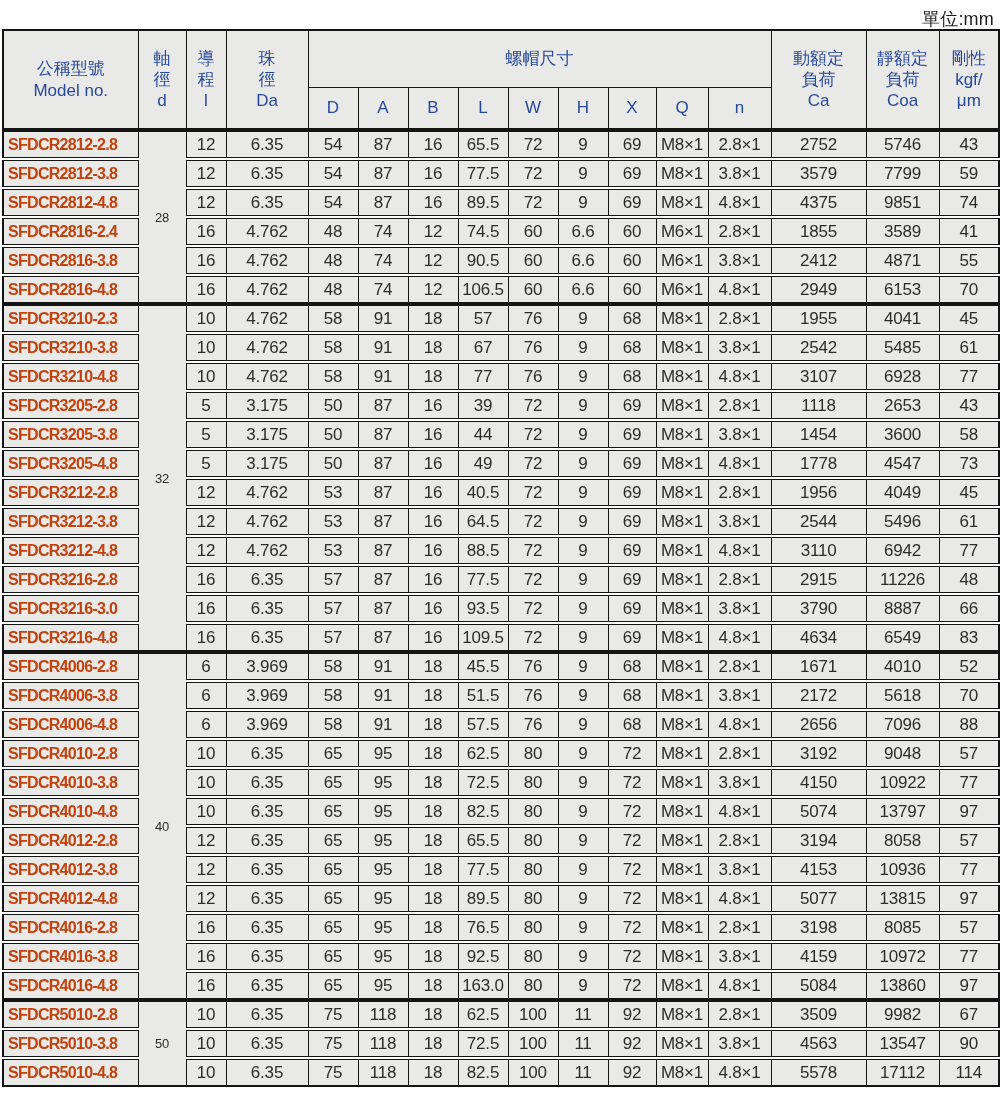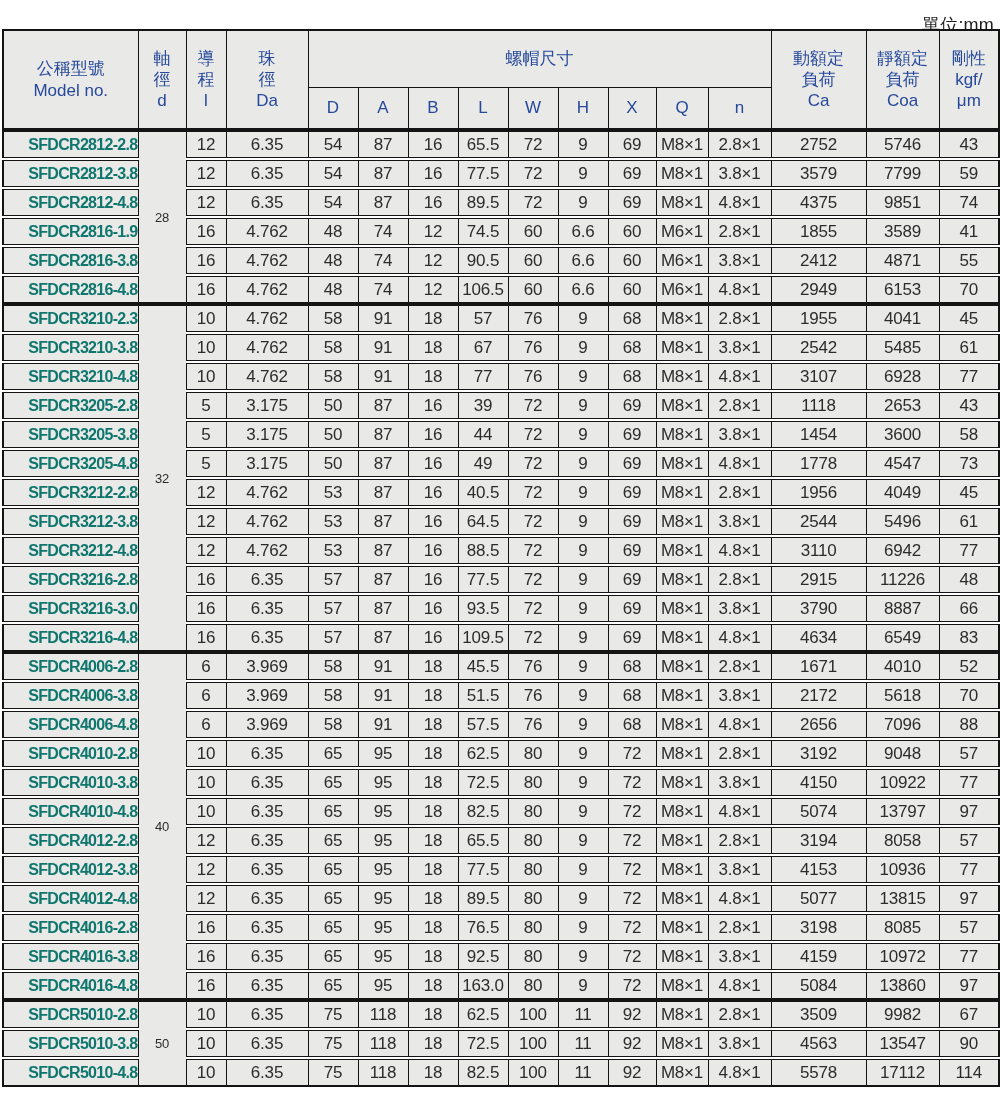--- a/index.html
+++ b/index.html
@@ -10,21 +10,21 @@
   }
   .page {
     position: relative;
     width: 1000px;
     height: 1093px;
     background: #ffffff;
     overflow: hidden;
   }
   .unit-label {
     position: absolute;
-    top: 13px;
+    top: 7px;
     right: 6px;
     font-size: 18px;
     color: #1e1e1e;
     letter-spacing: 0.2px;
   }
   table.spec {
     position: absolute;
     top: 29px;
     left: 2px;
     width: 996px;
@@ -57,26 +57,26 @@
     border-top: 4px double #141414;
     font-size: 17px;
     color: #2c2c2c;
     letter-spacing: -0.2px;
     line-height: 1;
   }
   tbody tr.group-start td {
     border-top: 4px solid #141414;
   }
   td.model {
-    text-align: right;
+    text-align: left;
     padding-left: 4px;
     font-weight: bold;
     font-size: 16px;
     letter-spacing: -0.7px;
-    color: #0f766e;
+    color: #c2410c;
   }
   td.dcell {
     font-size: 13px;
     color: #2c2c2c;
   }
 </style>
 </head>
 <body>
 
 <div class="page">
@@ -199,21 +199,21 @@
           <td>72</td>
           <td>9</td>
           <td>69</td>
           <td>M8×1</td>
           <td>4.8×1</td>
           <td>4375</td>
           <td>9851</td>
           <td>74</td>
         </tr>
         <tr>
-          <td class="model">SFDCR2816-1.9</td>
+          <td class="model">SFDCR2816-2.4</td>
           <td>16</td>
           <td>4.762</td>
           <td>48</td>
           <td>74</td>
           <td>12</td>
           <td>74.5</td>
           <td>60</td>
           <td>6.6</td>
           <td>60</td>
           <td>M6×1</td>

